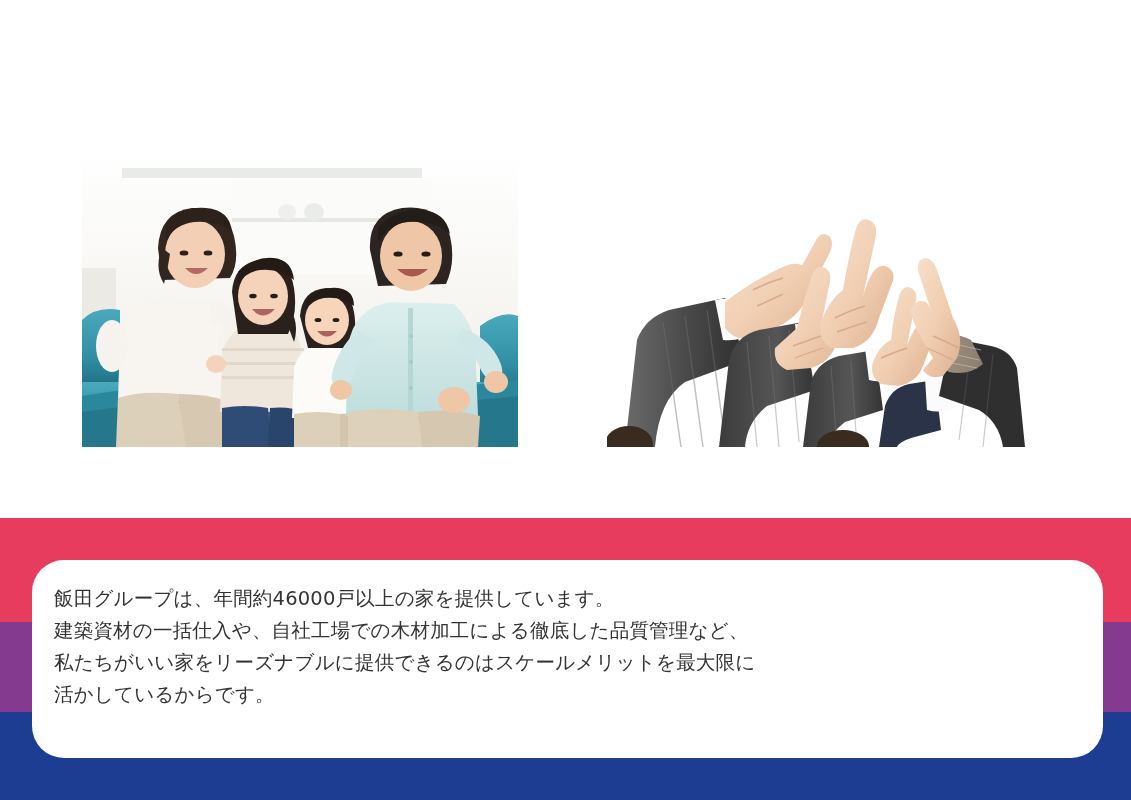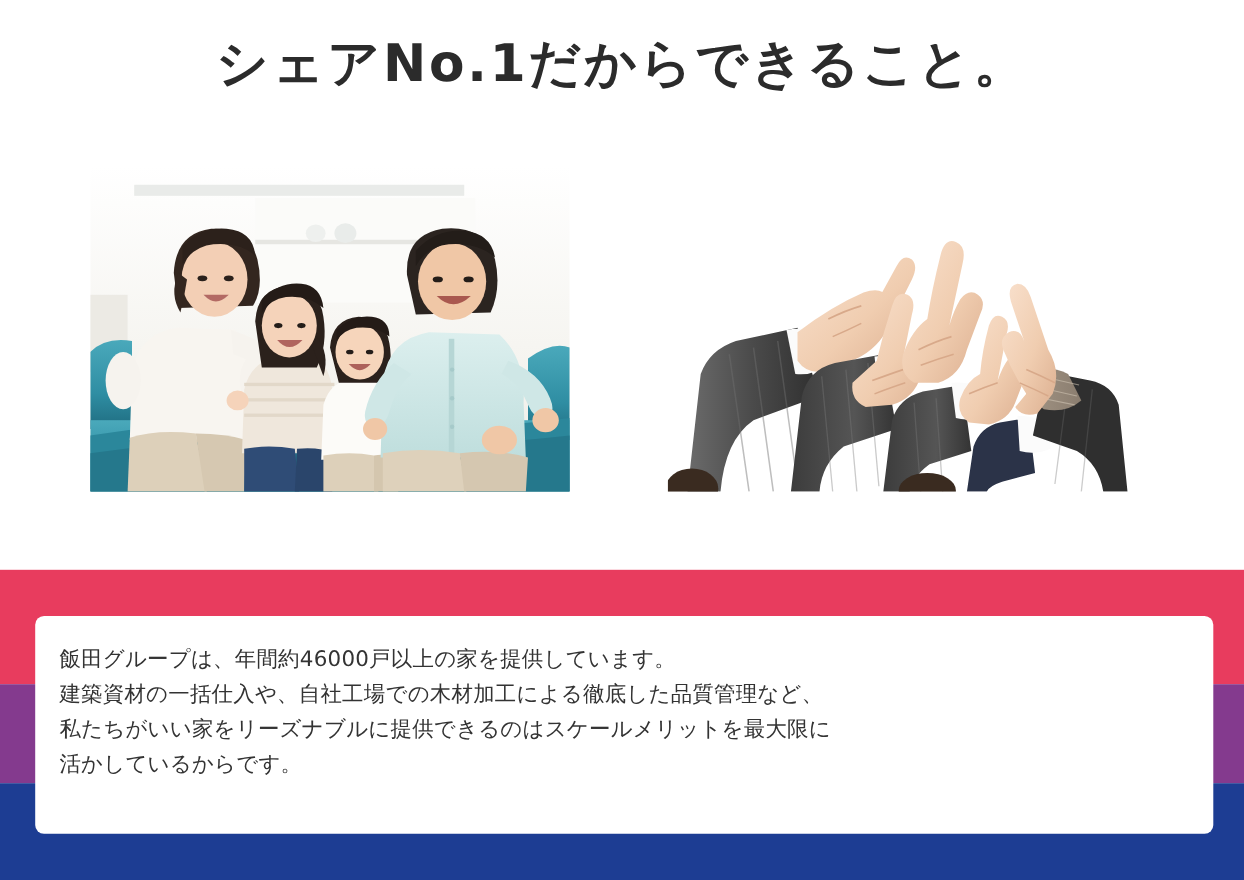--- a/index.html
+++ b/index.html
@@ -102,21 +102,20 @@
     letter-spacing: 0.2px;
     font-family: "DejaVu Sans", "Liberation Sans", sans-serif;
     white-space: pre-line;
   }
 </style>
 </head>
 <body style="background: rgb(255, 255, 255);">
 
 <div class="page">
 
-  <h1 class="heading" style="color: rgb(43, 43, 43);">シェアNo.1だからできること。</h1>
 
   <div class="photos">
 
     <div class="photo photo-left" aria-label="白い明るいリビングのソファーに座る4人家族（父・母・娘・息子）が笑顔">
       <svg class="photo-canvas" viewBox="0 0 436 297" preserveAspectRatio="none">
         <defs>
           <linearGradient id="roomG" x1="0" y1="0" x2="0" y2="1">
             <stop offset="0%" stop-color="#ffffff"></stop>
             <stop offset="55%" stop-color="#f6f5f1"></stop>
             <stop offset="100%" stop-color="#eeece6"></stop>
@@ -282,20 +281,20 @@
       </svg>
     </div>
   </div>
 
   <div class="bands">
     <div class="band band-red" style="background: rgb(232, 60, 94);"></div>
     <div class="band band-purple" style="background: rgb(132, 58, 142);"></div>
     <div class="band band-blue" style="background: rgb(29, 61, 147);"></div>
   </div>
 
-  <div class="card" style="background: rgb(255, 255, 255); border-radius: 8px;">
+  <div class="card" style="background: rgb(255, 255, 255); border-radius: 32px;">
     <p class="card-text" style="color: rgb(51, 51, 51);">飯田グループは、年間約46000戸以上の家を提供しています。
 建築資材の一括仕入や、自社工場での木材加工による徹底した品質管理など、
 私たちがいい家をリーズナブルに提供できるのはスケールメリットを最大限に
 活かしているからです。</p>
   </div>
 
 </div>
 
 </body></html>

